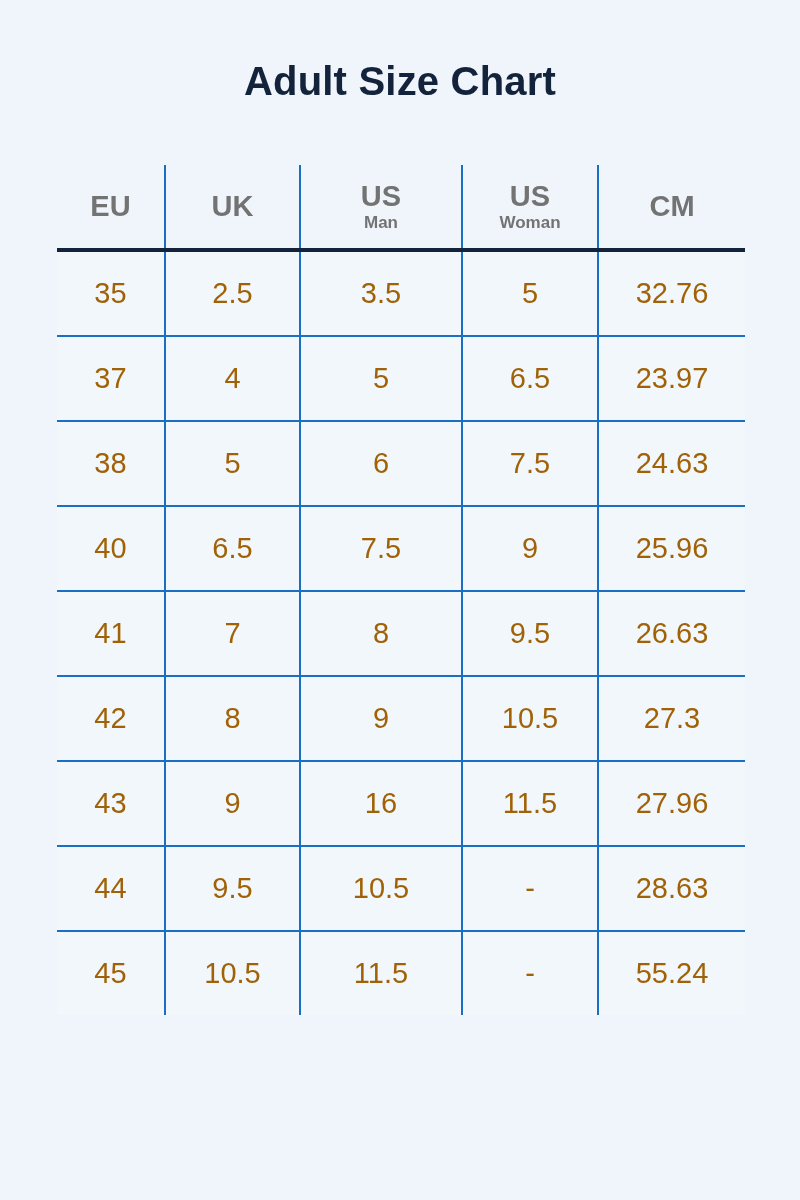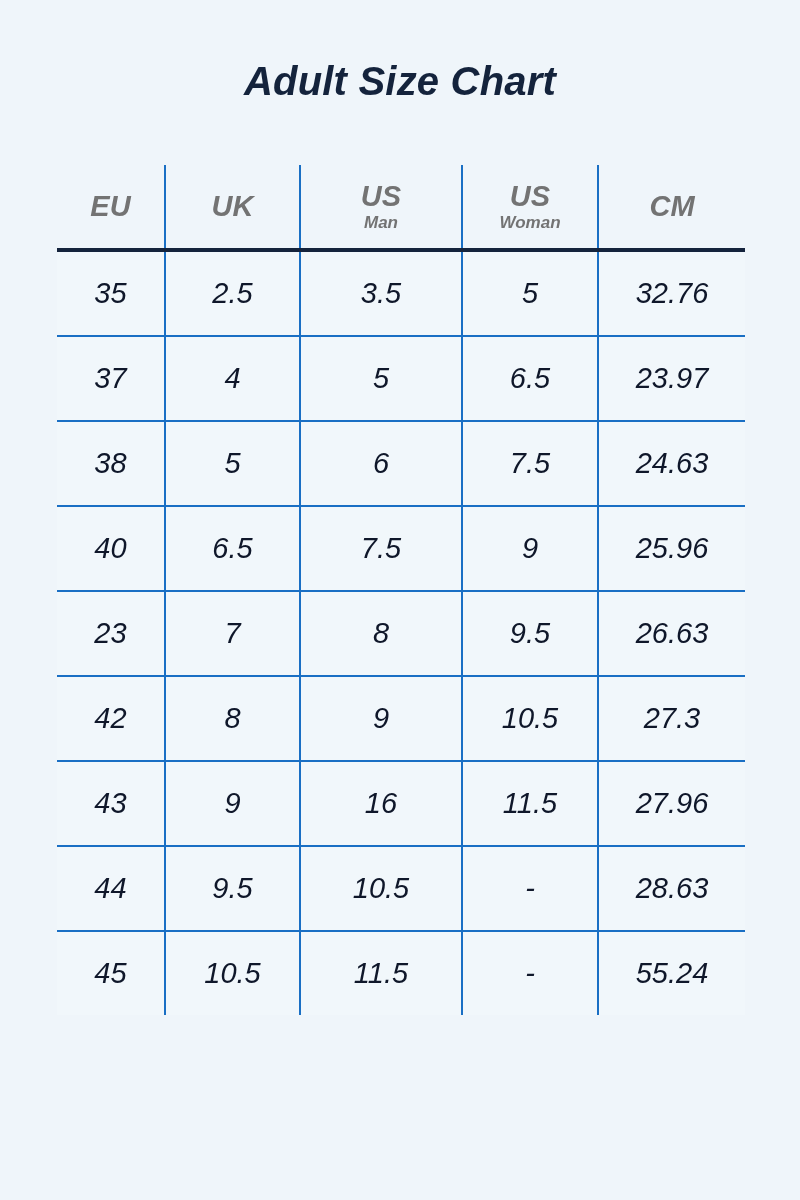--- a/index.html
+++ b/index.html
@@ -12,21 +12,20 @@
     background: #eff5fa;
     font-family: "Liberation Sans", sans-serif;
     overflow: hidden;
   }
 
   .page {
     position: relative;
     width: 800px;
     height: 916px;
     box-sizing: border-box;
-    font-style: italic;
   }
 
   .chart-title {
     text-align: center;
     color: #14233c;
     font-size: 40px;
     font-weight: bold;
     letter-spacing: 0.2px;
     margin: 0;
     padding-top: 58px;
@@ -72,21 +71,21 @@
     justify-content: center;
     line-height: 1.0;
   }
   .hdr-main { font-size: 29px; font-weight: bold; }
   .hdr-sub  { font-size: 17px; font-weight: bold; margin-top: 3px; }
 
   tbody td {
     height: 83px;
     vertical-align: middle;
     text-align: center;
-    color: #0f172a;
+    color: #a16207;
     font-size: 29px;
     font-weight: normal;
     padding: 0;
     border-bottom: 2px solid #1a6fc4;
     border-right: 2px solid #1a6fc4;
     background: #f1f7fb;
   }
   tbody td:last-child { border-right: none; }
   tbody tr:last-child td { border-bottom: none; }
 </style>
@@ -160,21 +159,21 @@
             <td>24.63</td>
           </tr>
           <tr>
             <td>40</td>
             <td>6.5</td>
             <td>7.5</td>
             <td>9</td>
             <td>25.96</td>
           </tr>
           <tr>
-            <td>23</td>
+            <td>41</td>
             <td>7</td>
             <td>8</td>
             <td>9.5</td>
             <td>26.63</td>
           </tr>
           <tr>
             <td>42</td>
             <td>8</td>
             <td>9</td>
             <td>10.5</td>

